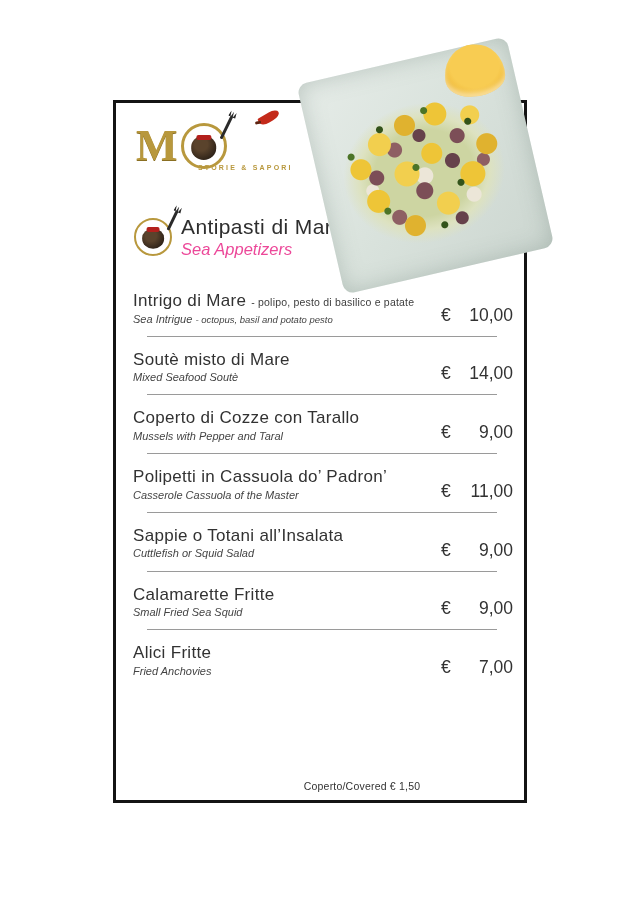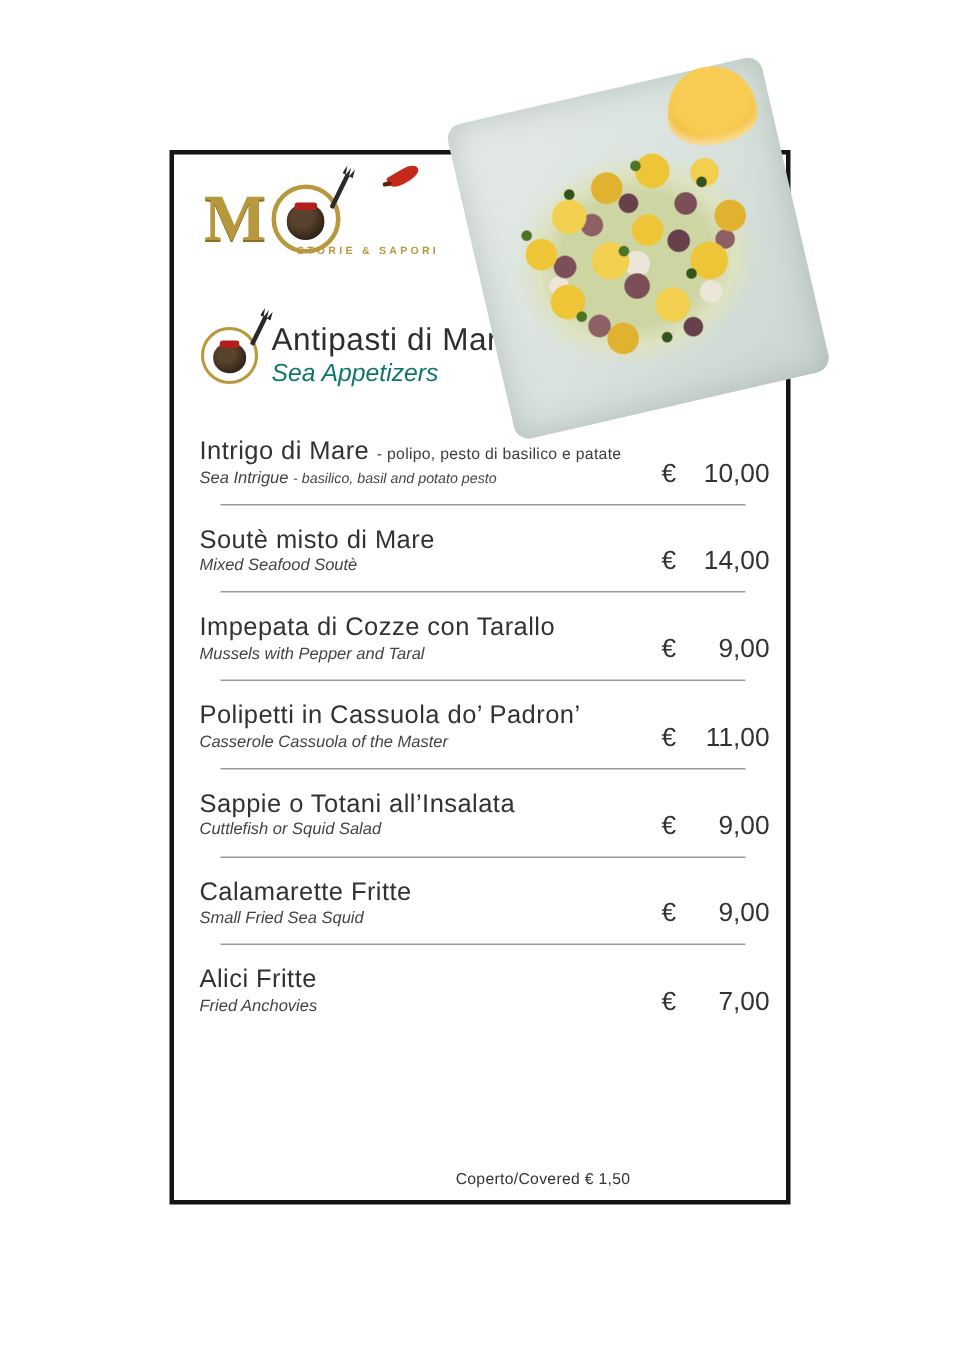--- a/index.html
+++ b/index.html
@@ -39,21 +39,21 @@
   }
   .chili::before { content:''; position:absolute; left:-4px; top:2px; width:6px; height:3px; background:#5f2310; border-radius:2px; transform:rotate(20deg); }
   .tagline {
     margin:-5px 0 0 62px; font-size:7px; font-weight:700; letter-spacing:2.2px;
     color:#b8983d; white-space:nowrap;
   }
 
   
   .section-header { position:absolute; left:18px; top:112px; display:flex; align-items:center; gap:9px; }
   .sec-title { font-size:21px; color:#2e2e2e; letter-spacing:0.4px; }
-  .sec-sub { font-size:16.5px; font-style:italic; color:#0f766e; margin-top:1px; }
+  .sec-sub { font-size:16.5px; font-style:italic; color:#ec4899; margin-top:1px; }
 
   
   .menu { position:absolute; left:17px; top:188px; width:380px; }
   .item { display:flex; justify-content:space-between; align-items:flex-end; }
   .line1 { font-size:17px; color:#323232; letter-spacing:0.3px; line-height:1.15; }
   .it-detail { font-size:10.5px; color:#3d3d3d; letter-spacing:0.2px; }
   .line2 { font-size:11px; font-style:italic; color:#444; margin-top:2px; line-height:1.2; }
   .en-detail { font-size:9.5px; }
   .price { display:flex; justify-content:space-between; width:72px; flex:0 0 auto; font-size:17.5px; color:#323232; padding-top:1px; }
   .sep { height:1px; background:#9a9a9a; margin:10px 16px 13px 14px; }
@@ -141,21 +141,21 @@
       <div class="sec-title">Antipasti di Mare</div>
       <div class="sec-sub">Sea Appetizers</div>
     </div>
   </div>
 
   <div class="menu">
 
     <div class="item">
       <div>
         <div class="line1"><span>Intrigo di Mare</span> <span class="it-detail">- polipo, pesto di basilico e patate</span></div>
-        <div class="line2"><span>Sea Intrigue</span> <span class="en-detail">- basilico, basil and potato pesto</span></div>
+        <div class="line2"><span>Sea Intrigue</span> <span class="en-detail">- octopus, basil and potato pesto</span></div>
       </div>
       <div class="price">
         <span>€</span>
         <span>10,00</span>
       </div>
     </div>
     <div class="sep"></div>
 
     <div class="item">
       <div>
@@ -164,21 +164,21 @@
       </div>
       <div class="price">
         <span>€</span>
         <span>14,00</span>
       </div>
     </div>
     <div class="sep"></div>
 
     <div class="item">
       <div>
-        <div class="line1"><span>Impepata di Cozze con Tarallo</span></div>
+        <div class="line1"><span>Coperto di Cozze con Tarallo</span></div>
         <div class="line2"><span>Mussels with Pepper and Taral</span></div>
       </div>
       <div class="price">
         <span>€</span>
         <span>9,00</span>
       </div>
     </div>
     <div class="sep"></div>
 
     <div class="item">

